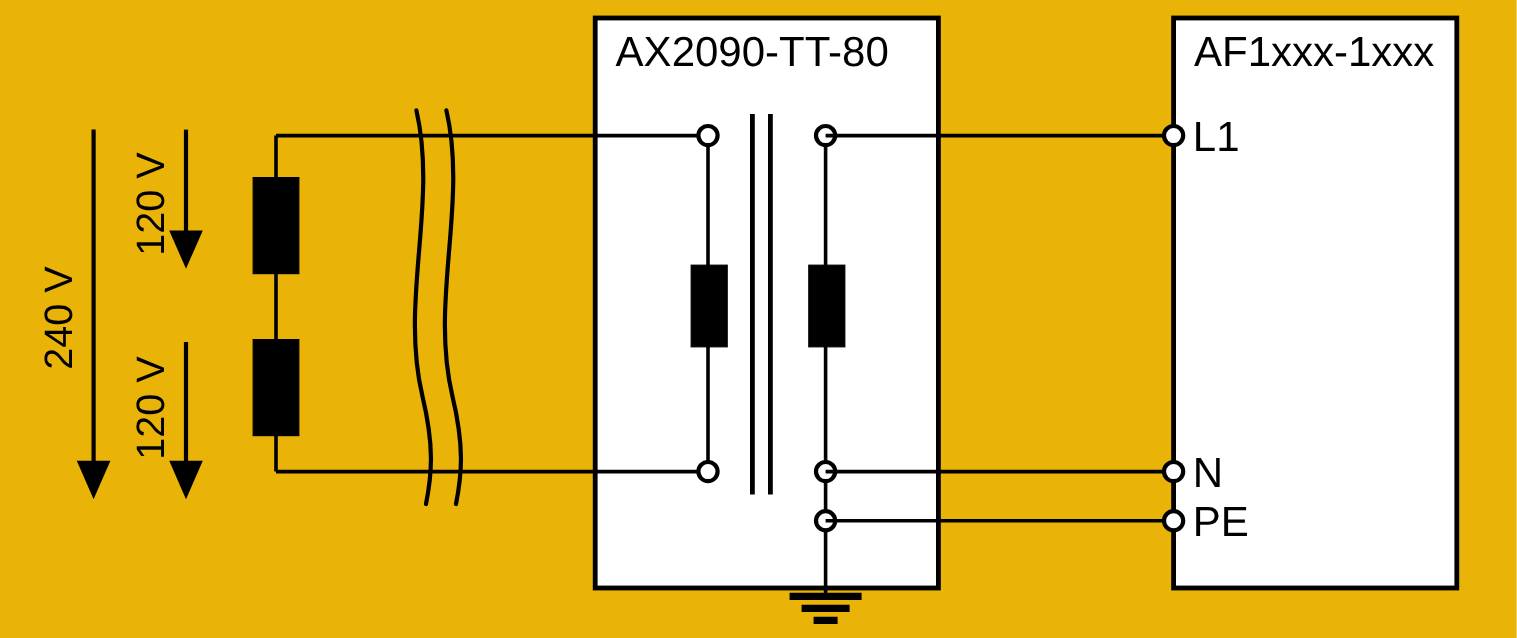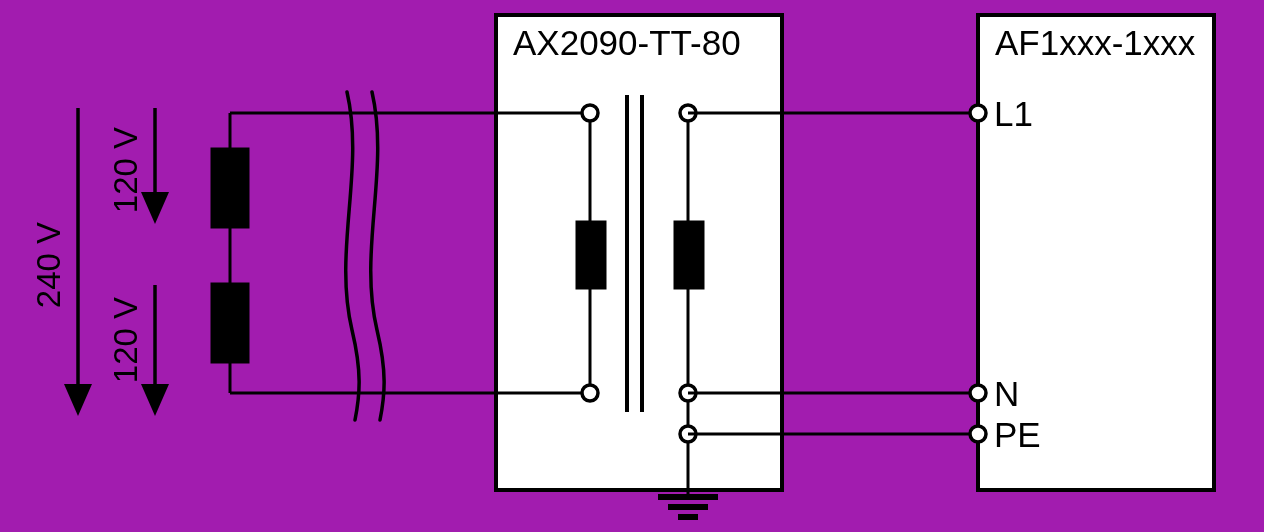--- a/index.html
+++ b/index.html
@@ -7,21 +7,21 @@
     padding: 0;
     background: #ffffff;
   }
   body {
     font-family: "Liberation Sans", sans-serif;
   }
   #diagram-root {
     position: relative;
     width: 1264px;
     height: 532px;
-    background: #a21caf;
+    background: #eab308;
     overflow: hidden;
   }
   svg.schematic {
     display: block;
     width: 1264px;
     height: 532px;
   }
   .wire {
     stroke: #000000;
     stroke-width: 3;

